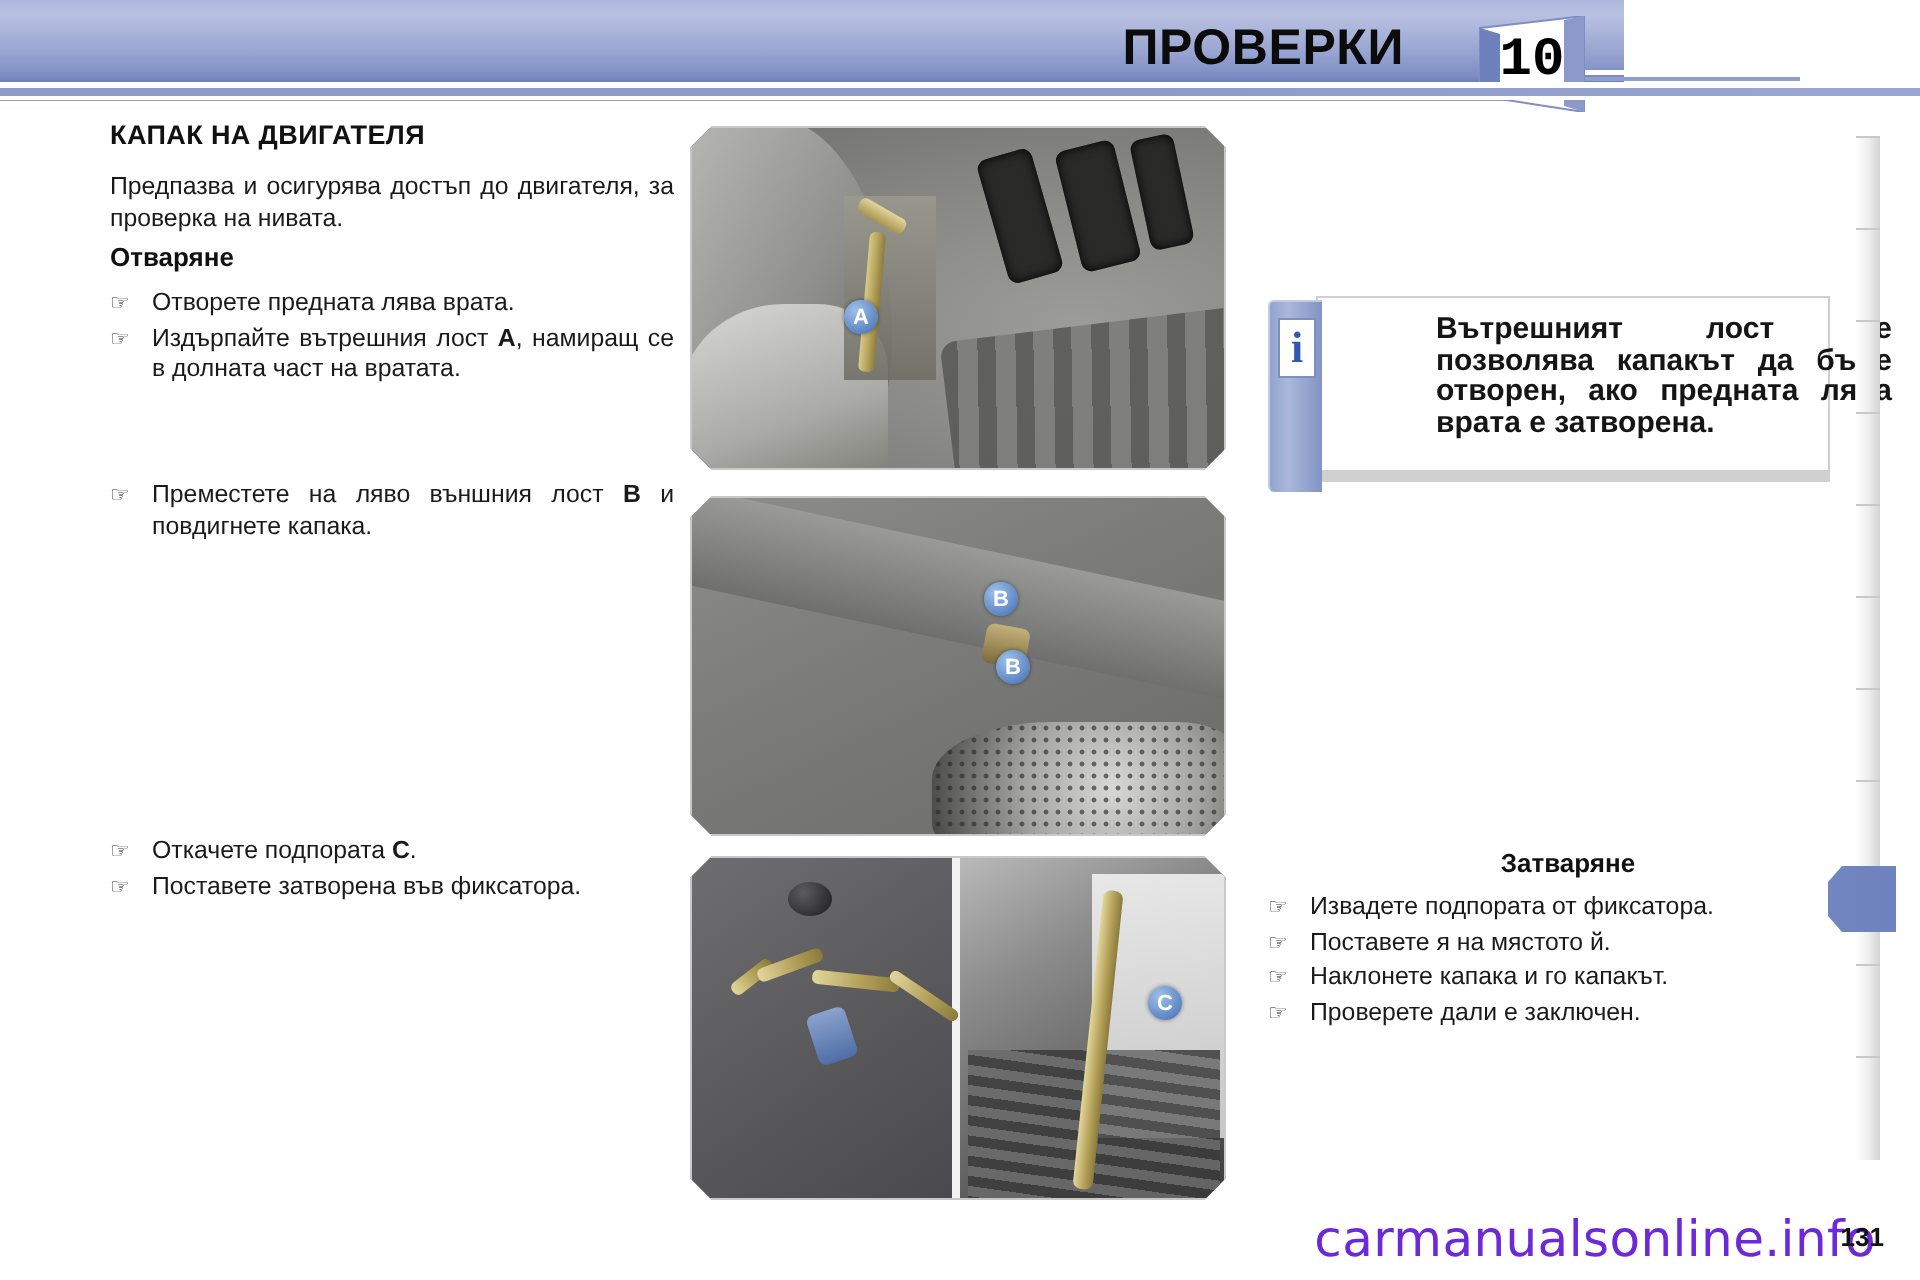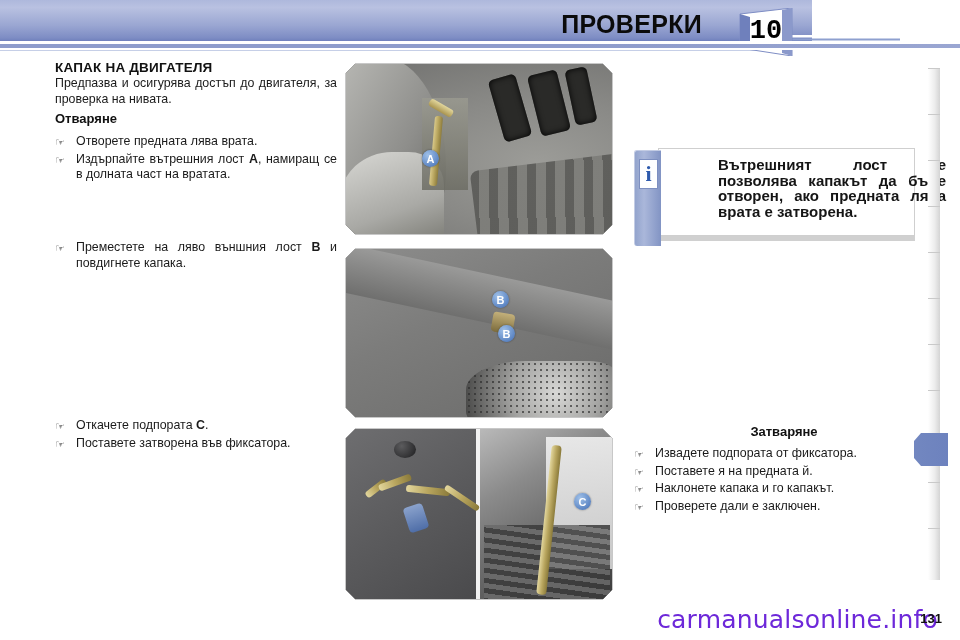--- a/index.html
+++ b/index.html
@@ -45,21 +45,21 @@
     position: absolute; left: 0; top: 0; width: 56px; height: 48px;
     display: flex; align-items: center; justify-content: center;
     font-size: 27px; font-weight: bold; color: #000;
     padding-bottom: 2px;
   }
 
   
   .col-left { position: absolute; left: 55px; top: 60px; width: 282px; }
   h1.section-title {
     font-size: 13.5px; font-weight: bold; color: #111;
-    letter-spacing: 0.2px; margin-bottom: 1px;
+    letter-spacing: 0.2px; margin-bottom: 11px;
   }
   p.body {
     font-size: 12.4px; color: #1a1a1a; line-height: 15.5px;
     text-align: justify; margin-bottom: 4px;
   }
   h2.sub-title {
     font-size: 13px; font-weight: bold; color: #111;
     margin-bottom: 8px;
   }
   ul.bullets { list-style: none; }
@@ -333,21 +333,21 @@
 
   <div class="col-right-low">
     <h2 class="sub-title" style="margin-top:0; margin-bottom:7px;text-align:center;">Затваряне</h2>
     <ul class="bullets">
       <li>
         <span class="hand">☞</span>
         <span>Извадете подпората от фиксатора.</span>
       </li>
       <li>
         <span class="hand">☞</span>
-        <span>Поставете я на предната й.</span>
+        <span>Поставете я на мястото й.</span>
       </li>
       <li>
         <span class="hand">☞</span>
         <span>Наклонете капака и го капакът.</span>
       </li>
       <li>
         <span class="hand">☞</span>
         <span>Проверете дали е заключен.</span>
       </li>
     </ul>

